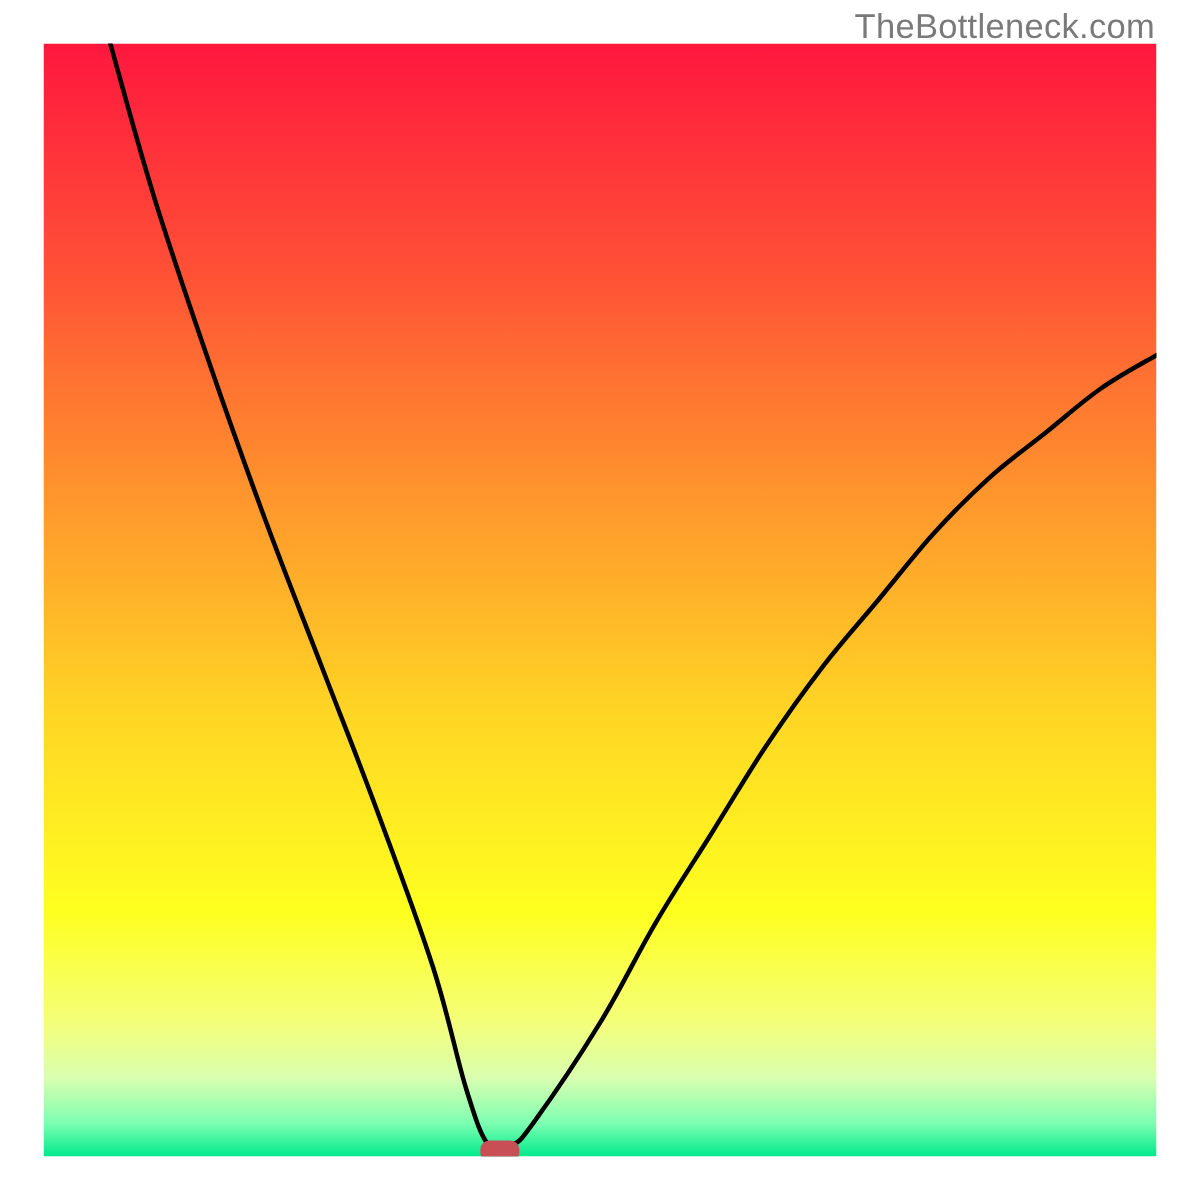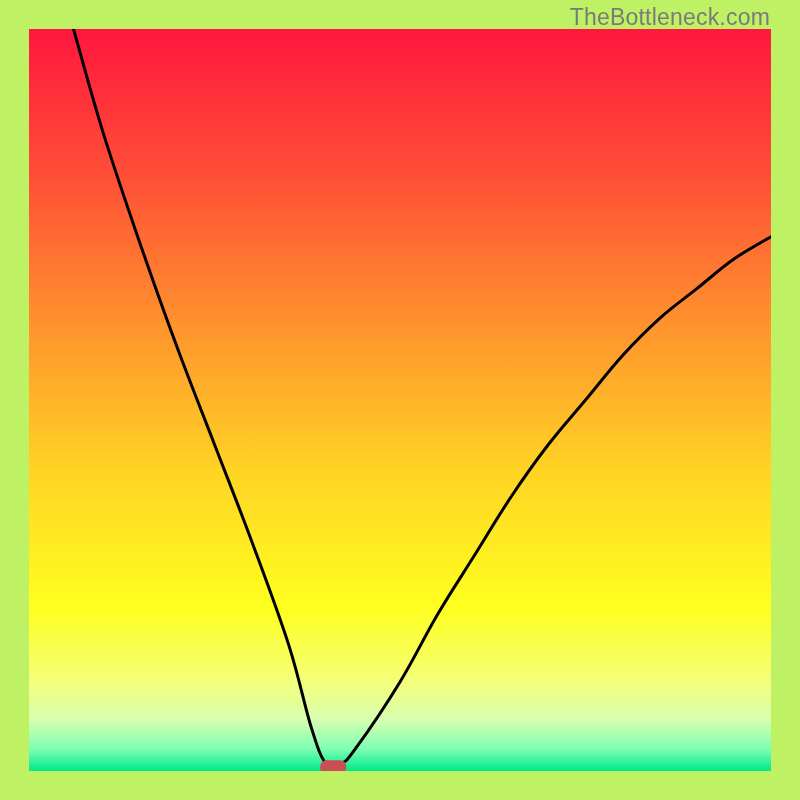--- a/index.html
+++ b/index.html
@@ -10,21 +10,21 @@
     background: #000;
     overflow: hidden;
     font-family: Arial, Helvetica, sans-serif;
   }
   .frame {
     position: absolute;
     top: 0;
     left: 0;
     width: 800px;
     height: 800px;
-    background: #bef264;
+    background: #ffffff;
   }
   .plot-area {
     position: absolute;
     top: 29px;
     left: 29px;
     width: 742px;
     height: 742px;
     
   }
   .watermark {

